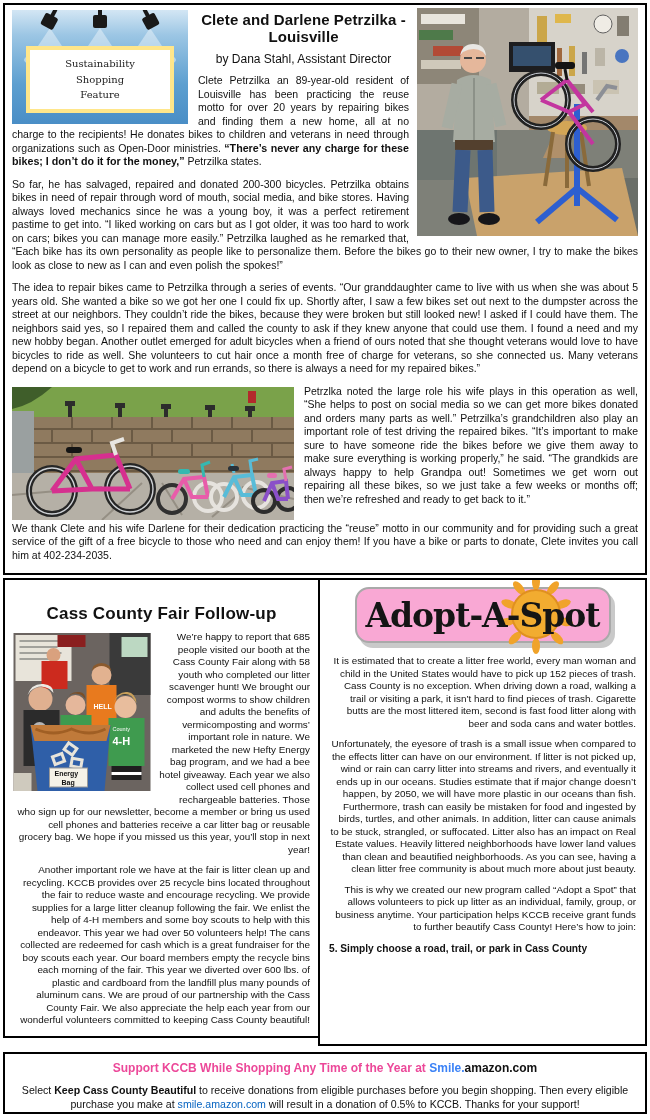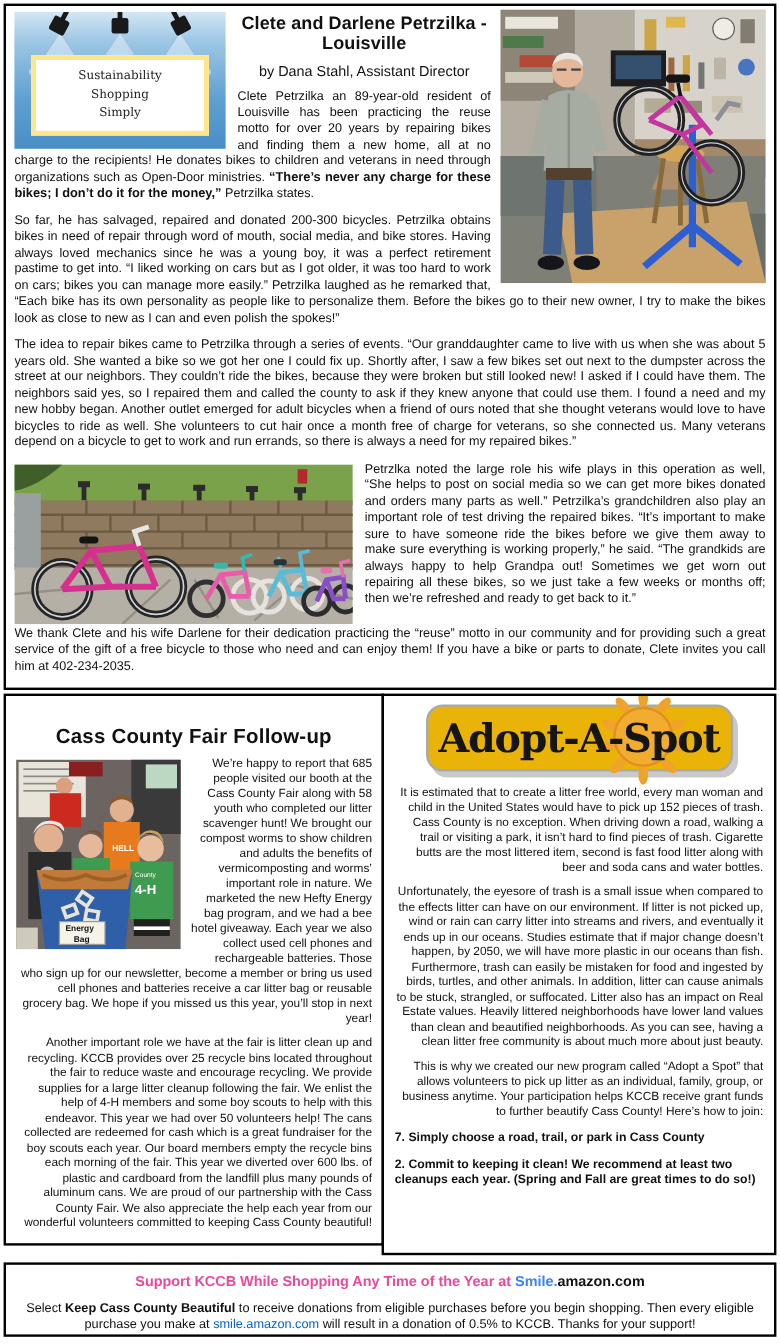--- a/index.html
+++ b/index.html
@@ -28,21 +28,21 @@
   
   .bottom-row { display:flex; align-items:flex-start; margin-top:3px; }
   .fair-box { width:317px; height:460px; border:2px solid #000; padding:3px 8px; overflow:hidden; }
   .adopt-box { flex:1; height:468px; border:2px solid #000; margin-left:-2px; padding:3px 9px; overflow:hidden; }
 
   .fair-title { text-align:center; font-size:17px; font-weight:bold; margin:21px 0 7px; letter-spacing:.2px; }
   .fair-photo { float:left; width:138px; height:158px; margin:2px 8px 3px 0; display:block; }
   p.col { font-size:9.9px; line-height:12.5px; margin-bottom:8px; text-align:right; }
 
   .adopt-logo-row { display:flex; justify-content:center; margin:4px 0 12px; }
-  .adopt-logo { position:relative; width:256px; height:56px; background:#eab308; border:2px solid #a9a9a9;
+  .adopt-logo { position:relative; width:256px; height:56px; background:#f9a8d4; border:2px solid #a9a9a9;
     border-radius:14px; box-shadow:4px 5px 0 #c9c9c9; display:flex; align-items:center; justify-content:center; }
   .adopt-logo .sun { position:absolute; left:142px; top:-13px; z-index:0; }
   .adopt-logo .logo-text { position:relative; z-index:1; font-family:"DejaVu Serif", serif; font-size:33px;
     font-weight:600; color:#151515; letter-spacing:-1px; }
   p.adopt-item { font-weight:bold; font-size:10.2px; line-height:13px; margin-bottom:9px; }
 
   
   .footer-box { border:2px solid #000; margin-top:6px; height:62px; padding:7px 8px 4px; text-align:center; overflow:hidden; }
   .f1 { font-size:12px; font-weight:bold; }
   .f1 .blue { color:#ec4899; }
@@ -75,21 +75,21 @@
             <rect x="81" y="5" width="14" height="13" rx="2" fill="#191919"></rect>
           </g>
         <g transform="rotate(-28 138 10)">
             <rect x="136" y="-2" width="4" height="8" fill="#191919"></rect>
             <rect x="131" y="5" width="14" height="13" rx="2" fill="#191919"></rect>
           </g>
       </svg>
       <div class="spotlight-inner">
         <span>Sustainability</span>
         <span>Shopping</span>
-        <span>Simply</span>
+        <span>Feature</span>
       </div>
     </div>
 
     <svg class="workshop-photo" viewBox="0 0 221 228">
       <rect x="0" y="0" width="221" height="122" fill="#b3aca0"></rect>
       <rect x="112" y="0" width="109" height="112" fill="#d7d3ca"></rect>
       <g opacity="0.9">
         <rect x="120" y="8" width="10" height="26" fill="#caa23c"></rect>
           <rect x="138" y="6" width="16" height="9" fill="#e0b43f"></rect>
         <circle cx="186" cy="16" r="9" fill="#f2efe8" stroke="#555"></circle>
@@ -302,22 +302,21 @@
             <circle cx="37" cy="38" r="24" fill="#f2ac30"></circle>
             <circle cx="37" cy="38" r="24" fill="none" stroke="#e09020" stroke-width="2"></circle>
           </svg>
           <span class="logo-text">Adopt-A-Spot</span>
         </div>
       </div>
 
       <p class="col">It is estimated that to create a litter free world, every man woman and child in the United States would have to pick up 152 pieces of trash. Cass County is no exception. When driving down a road, walking a trail or visiting a park, it isn’t hard to find pieces of trash. Cigarette butts are the most littered item, second is fast food litter along with beer and soda cans and water bottles.</p>
       <p class="col">Unfortunately, the eyesore of trash is a small issue when compared to the effects litter can have on our environment. If litter is not picked up, wind or rain can carry litter into streams and rivers, and eventually it ends up in our oceans. Studies estimate that if major change doesn’t happen, by 2050, we will have more plastic in our oceans than fish. Furthermore, trash can easily be mistaken for food and ingested by birds, turtles, and other animals. In addition, litter can cause animals to be stuck, strangled, or suffocated. Litter also has an impact on Real Estate values. Heavily littered neighborhoods have lower land values than clean and beautified neighborhoods. As you can see, having a clean litter free community is about much more about just beauty.</p>
       <p class="col">This is why we created our new program called “Adopt a Spot” that allows volunteers to pick up litter as an individual, family, group, or business anytime. Your participation helps KCCB receive grant funds to further beautify Cass County! Here’s how to join:</p>
-      <p class="adopt-item">7. Simply choose a road, trail, or park in Cass County</p>
-      <p class="adopt-item">2. Commit to keeping it clean! We recommend at least two cleanups each year. (Spring and Fall are great times to do so!)</p>
+      <p class="adopt-item">5. Simply choose a road, trail, or park in Cass County</p>
     </section>
   </div>
 
   <section class="footer-box">
     <div class="f1"><span class="blue">Support KCCB While Shopping Any Time of the Year at </span><span class="orange">Smile.</span><span class="dark">amazon.com</span></div>
     <p class="f2"><span>Select </span><b>Keep Cass County Beautiful</b><span> to receive donations from eligible purchases before you begin shopping. Then every eligible purchase you make at </span><a href="#">smile.amazon.com</a><span> will result in a donation of 0.5% to KCCB.  Thanks for your support!</span></p>
   </section>
 
 </div>
 

